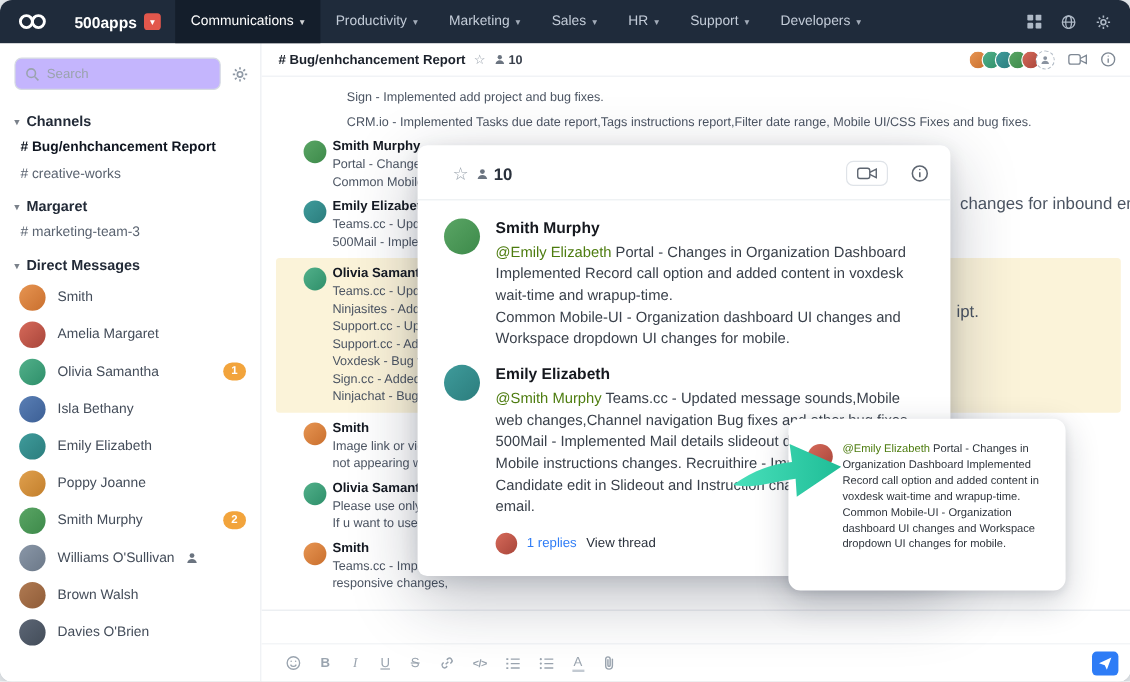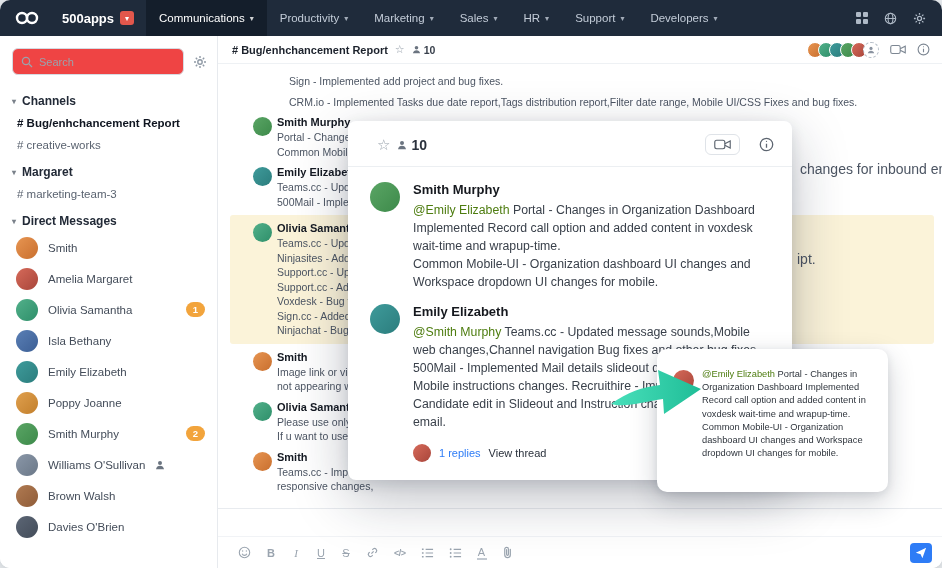--- a/index.html
+++ b/index.html
@@ -14,21 +14,21 @@
   .nav-items{display:flex;height:100%;}
   .nav-item{display:flex;align-items:center;gap:5px;padding:0 13px;font-size:11.5px;color:#c3ccd8;cursor:pointer;white-space:nowrap;}
   .nav-item.active{background:#141e2b;color:#fff;}
   .caret{font-size:8px;opacity:.8;}
   .topnav-right{margin-left:auto;display:flex;align-items:center;gap:16px;padding-right:16px;color:#aeb9c6;}
   .topnav-right span{display:flex;align-items:center;cursor:pointer;}
 
   
   .sidebar{position:absolute;top:36px;left:0;width:218px;bottom:0;background:#fff;border-right:1px solid #e7eaee;overflow:hidden;}
   .search-row{display:flex;align-items:center;gap:9px;padding:12px 10px 10px 12px;}
-  .search-box{flex:1;display:flex;align-items:center;gap:6px;border:1px solid #d6dbe2;border-radius:6px;height:27px;padding:0 8px;color:#9aa3ad;background:#ef4444;}
+  .search-box{flex:1;display:flex;align-items:center;gap:6px;border:1px solid #d6dbe2;border-radius:6px;height:27px;padding:0 8px;color:#9aa3ad;background:#c4b5fd;}
   .search-box input{border:0;outline:0;flex:1;font-size:11px;color:#333;width:100%;font-family:inherit;background:transparent;}
   .search-box input::placeholder{color:#9aa3ad;}
   .side-gear{color:#8f99a5;display:flex;cursor:pointer;}
   .section{padding:9px 12px 4px;display:flex;align-items:center;gap:6px;font-size:12px;font-weight:bold;color:#222a37;}
   .section .caret{color:#59626e;}
   .chan{display:flex;align-items:center;padding:5px 12px 5px 17px;font-size:11.5px;color:#5a6370;cursor:pointer;}
   .chan.active{color:#0f1520;font-weight:bold;}
   .dm{display:flex;align-items:center;gap:10px;padding:4.5px 12px 4.5px 16px;font-size:11.5px;color:#434c59;cursor:pointer;}
   .dm .badge{margin-left:auto;background:#f2a43c;color:#fff;font-size:9.5px;font-weight:bold;border-radius:9px;padding:2px 7px;}
   .dm-suffix{color:#6b7480;display:flex;}
@@ -318,21 +318,21 @@
             </svg>
         </span>
       </div>
     </div>
 
     <div class="messages">
       <div class="mrow cont">
         <div class="mline">Sign - Implemented add project and bug fixes.</div>
       </div>
       <div class="mrow cont">
-        <div class="mline">CRM.io - Implemented Tasks due date report,Tags distribution report,Filter date range, Mobile UI/CSS Fixes and bug fixes.</div>
+        <div class="mline">CRM.io - Implemented Tasks due date report,Tags instructions report,Filter date range, Mobile UI/CSS Fixes and bug fixes.</div>
       </div>
       <div class="mrow">
         <span class="avatar av7"></span>
         <div class="mname">Smith Murphy</div>
         <div class="mline">Portal - Changes in O</div>
         <div class="mline">Common Mobile-UI - O</div>
       </div>
       <div class="mrow">
         <span class="avatar av5"></span>
         <div class="mname">Emily Elizabeth</div>

